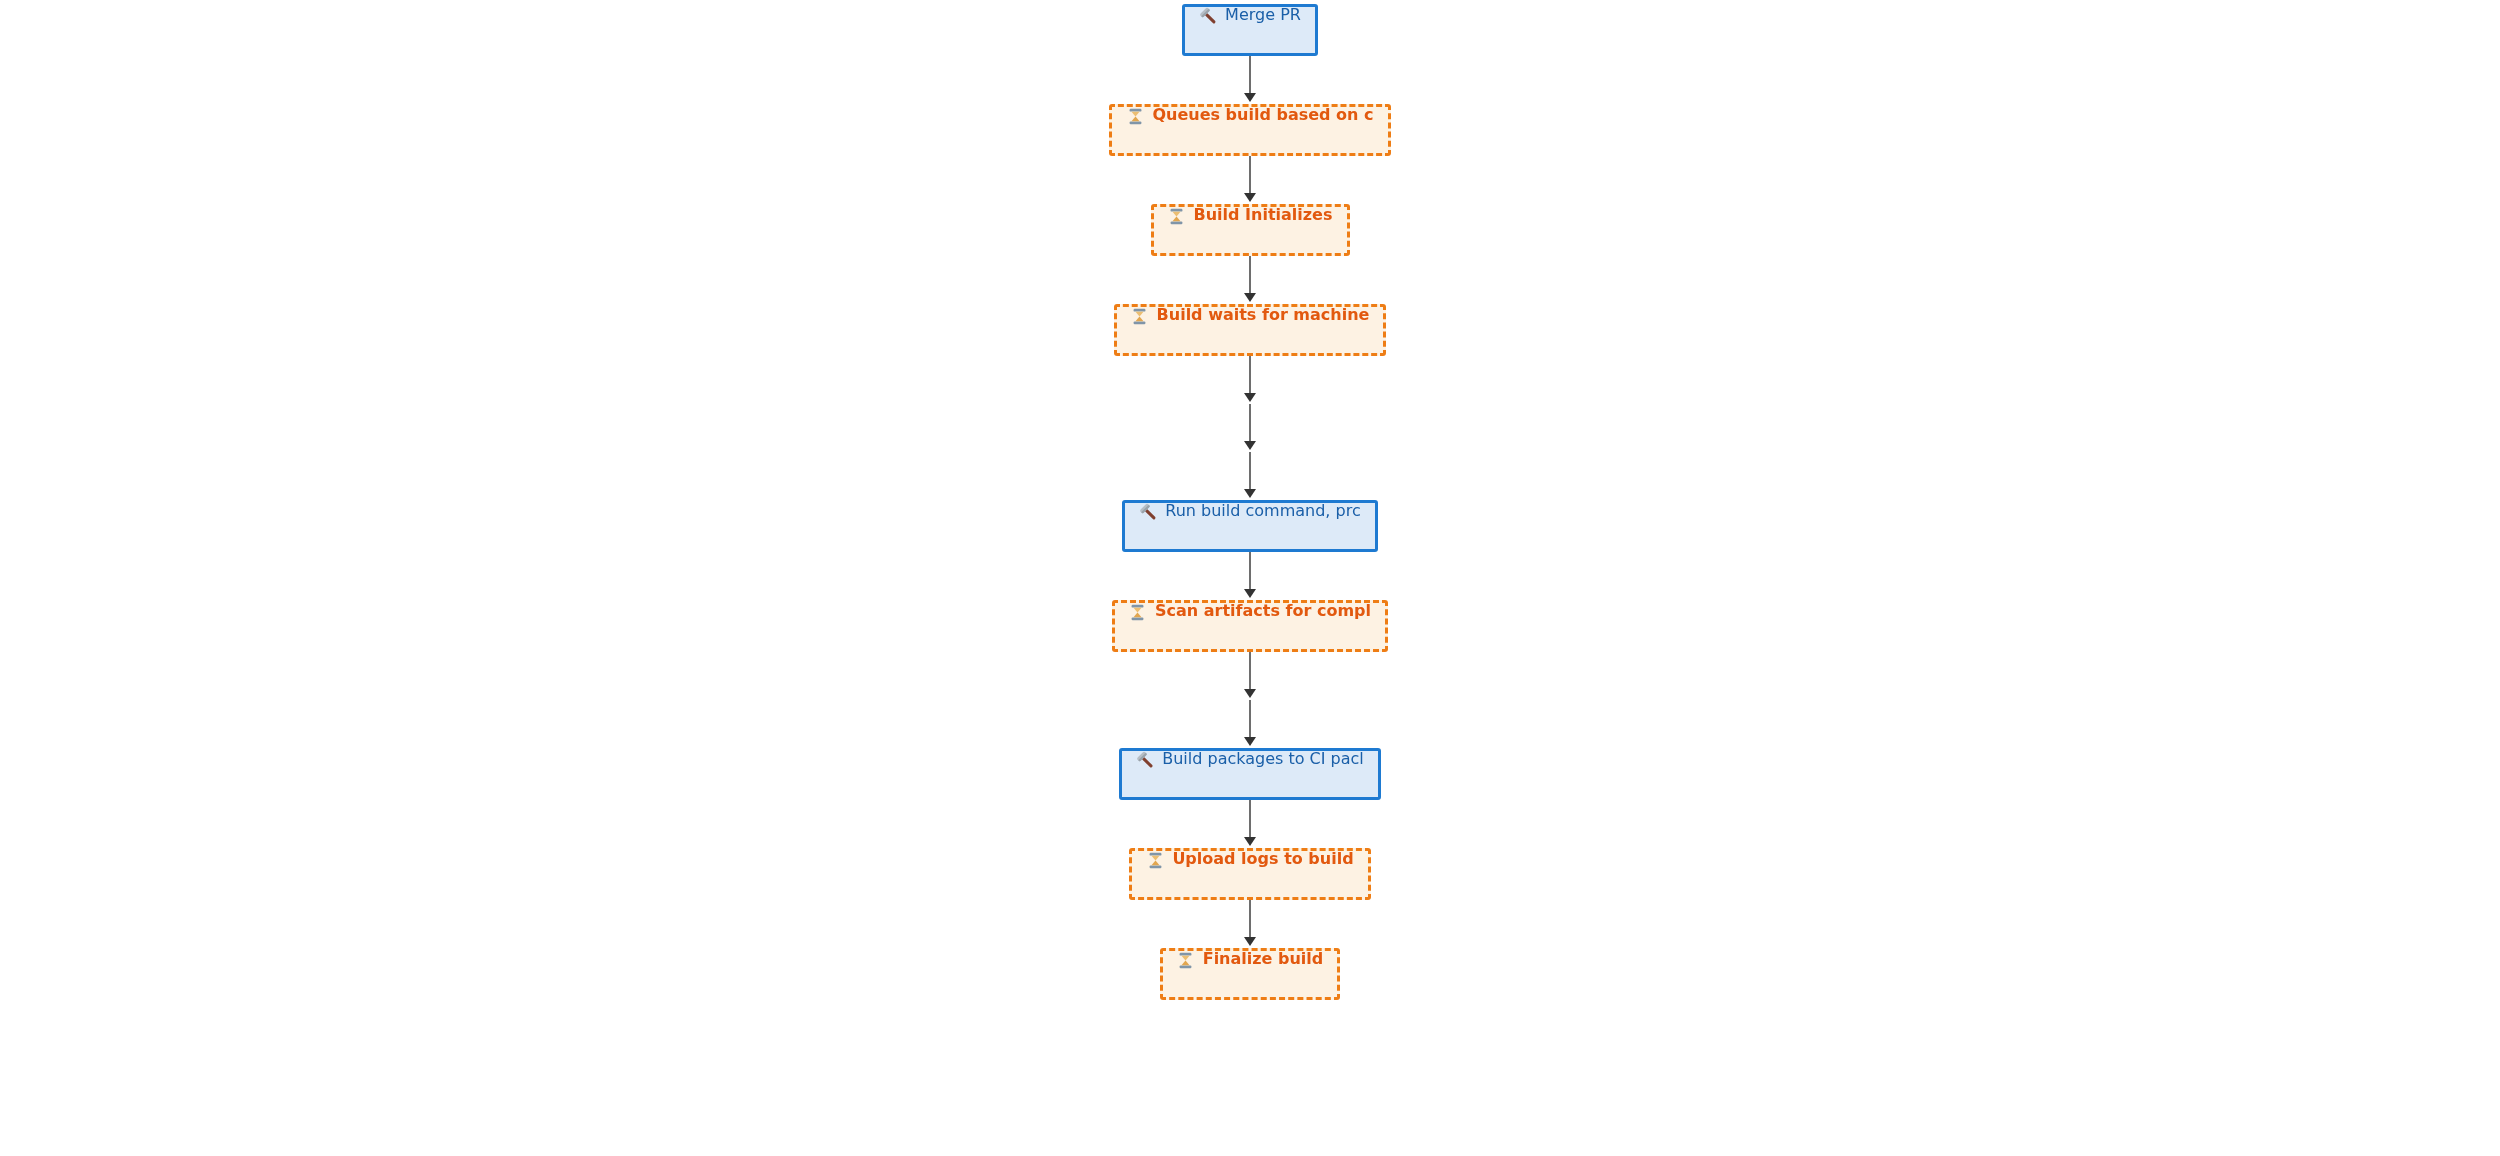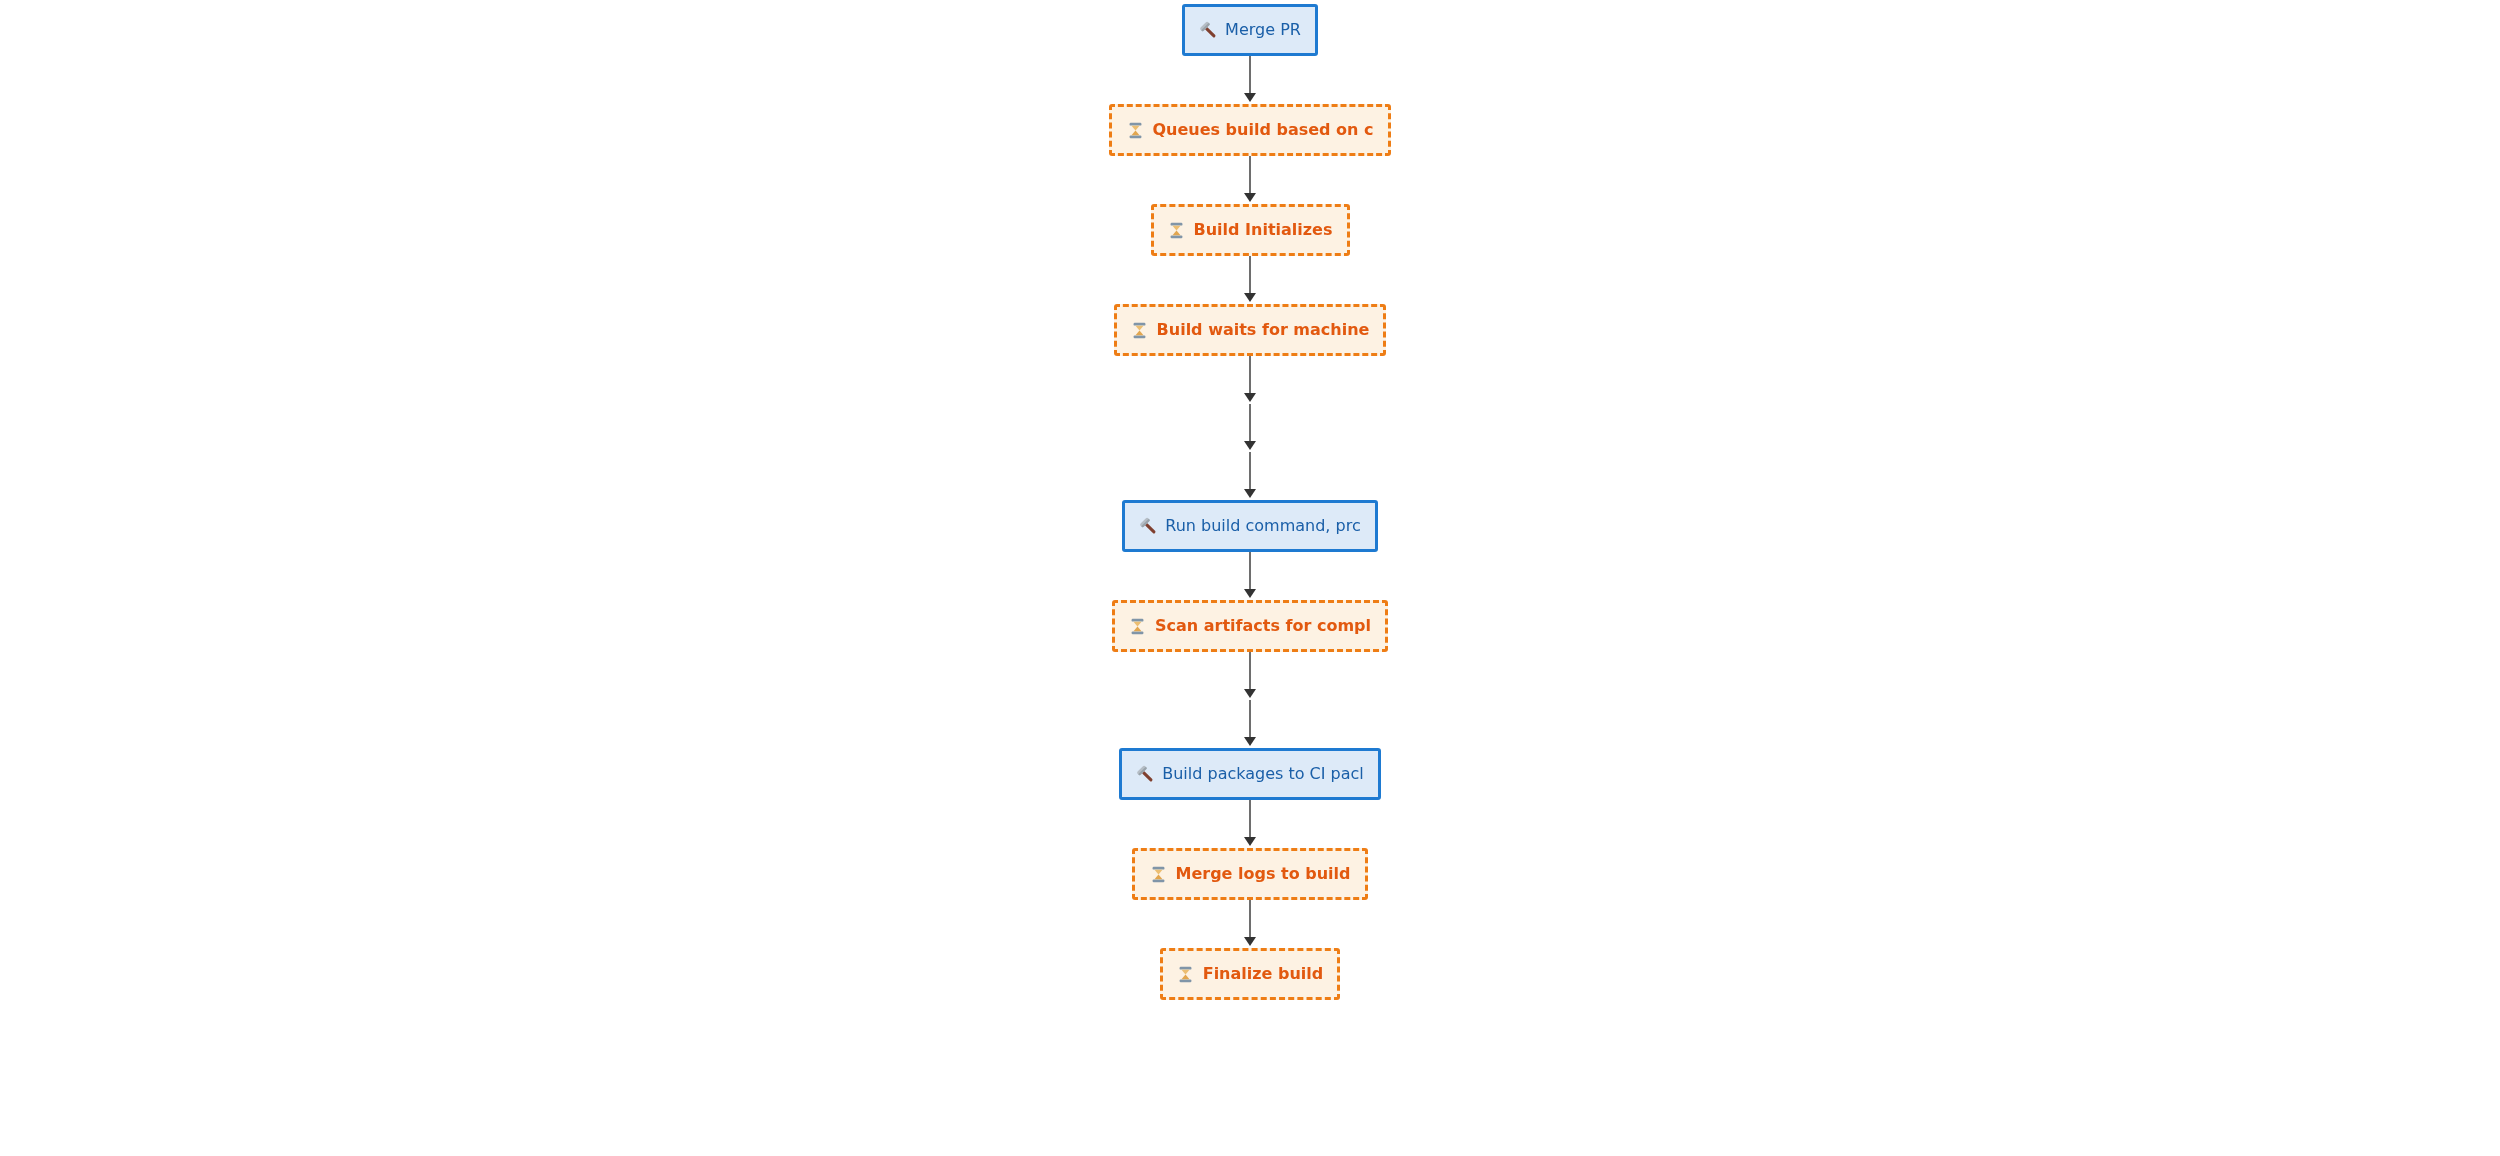--- a/index.html
+++ b/index.html
@@ -19,21 +19,20 @@
     height: 100%;
     padding-top: 4px;
     display: flex;
     flex-direction: column;
     align-items: center;
   }
   .node {
     box-sizing: border-box;
     height: 52px;
     display: flex;
-    align-items: center;
     justify-content: center;
     gap: 8px;
     padding: 0 14px;
     font-size: 16px;
     line-height: 1;
     white-space: nowrap;
     border-radius: 3px;
     flex: 0 0 auto;
   }
   .node.action {
@@ -217,21 +216,21 @@
 
   <div class="node pending">
     <span class="icon">
   <svg viewBox="0 0 20 20" width="17" height="17" aria-hidden="true">
     <rect x="3" y="1" width="14" height="3.2" rx="1.4" fill="#8095a8"></rect>
     <rect x="3" y="15.8" width="14" height="3.2" rx="1.4" fill="#8095a8"></rect>
     <path d="M5.3 4.4 L14.7 4.4 L10 10 Z" fill="#ecbe72"></path>
     <path d="M5.3 15.6 L14.7 15.6 L10 10 Z" fill="#e2a64f"></path>
   </svg>
 </span>
-    <span class="label">Merge logs to build</span>
+    <span class="label">Upload logs to build</span>
   </div>
 
   <div class="edge">
     <span class="line"></span>
     <span class="head"></span>
   </div>
 
   <div class="node pending">
     <span class="icon">
   <svg viewBox="0 0 20 20" width="17" height="17" aria-hidden="true">

